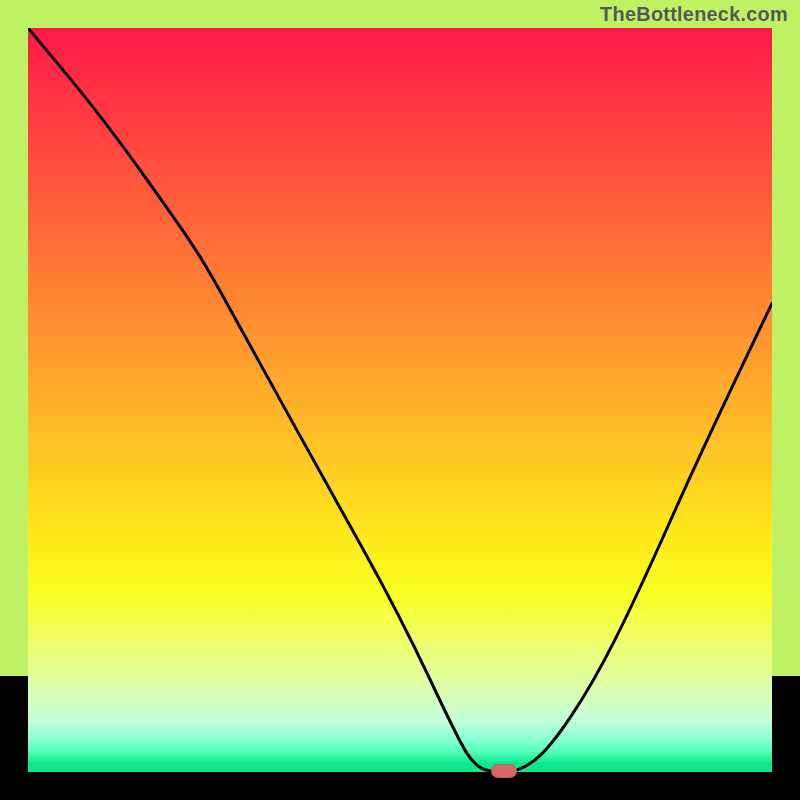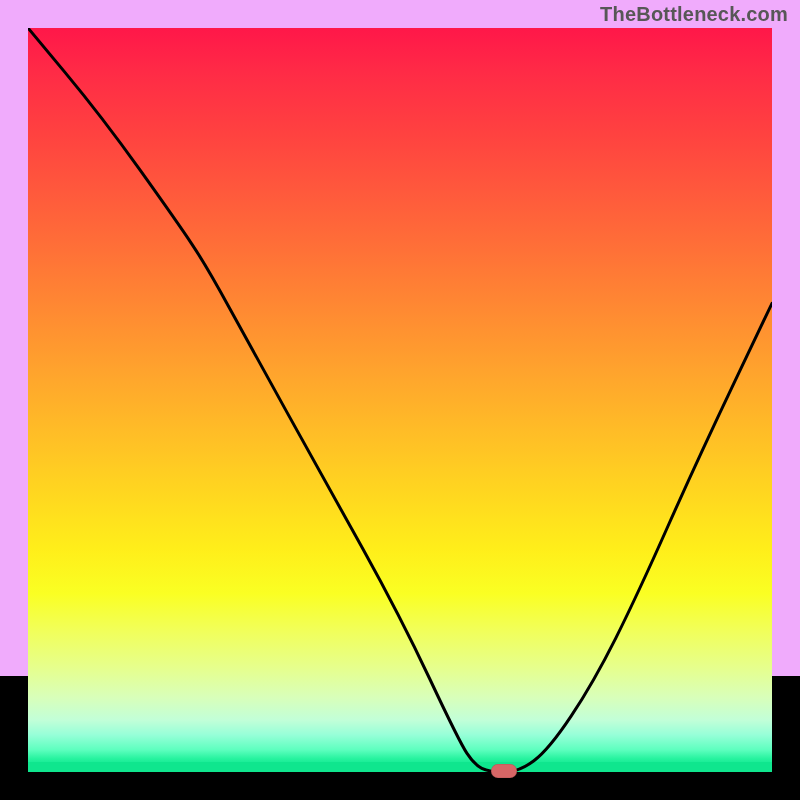--- a/index.html
+++ b/index.html
@@ -7,21 +7,21 @@
     padding: 0;
     width: 800px;
     height: 800px;
     background: #000;
     overflow: hidden;
   }
   .outer {
     position: relative;
     width: 800px;
     height: 676px;
-    background: #f0abfc;
+    background: #bef264;
   }
   .watermark {
     position: absolute;
     top: 3px;
     right: 12px;
     font-family: Arial, Helvetica, sans-serif;
     font-size: 20px;
     font-weight: 600;
     color: #575757;
     letter-spacing: 0.2px;

